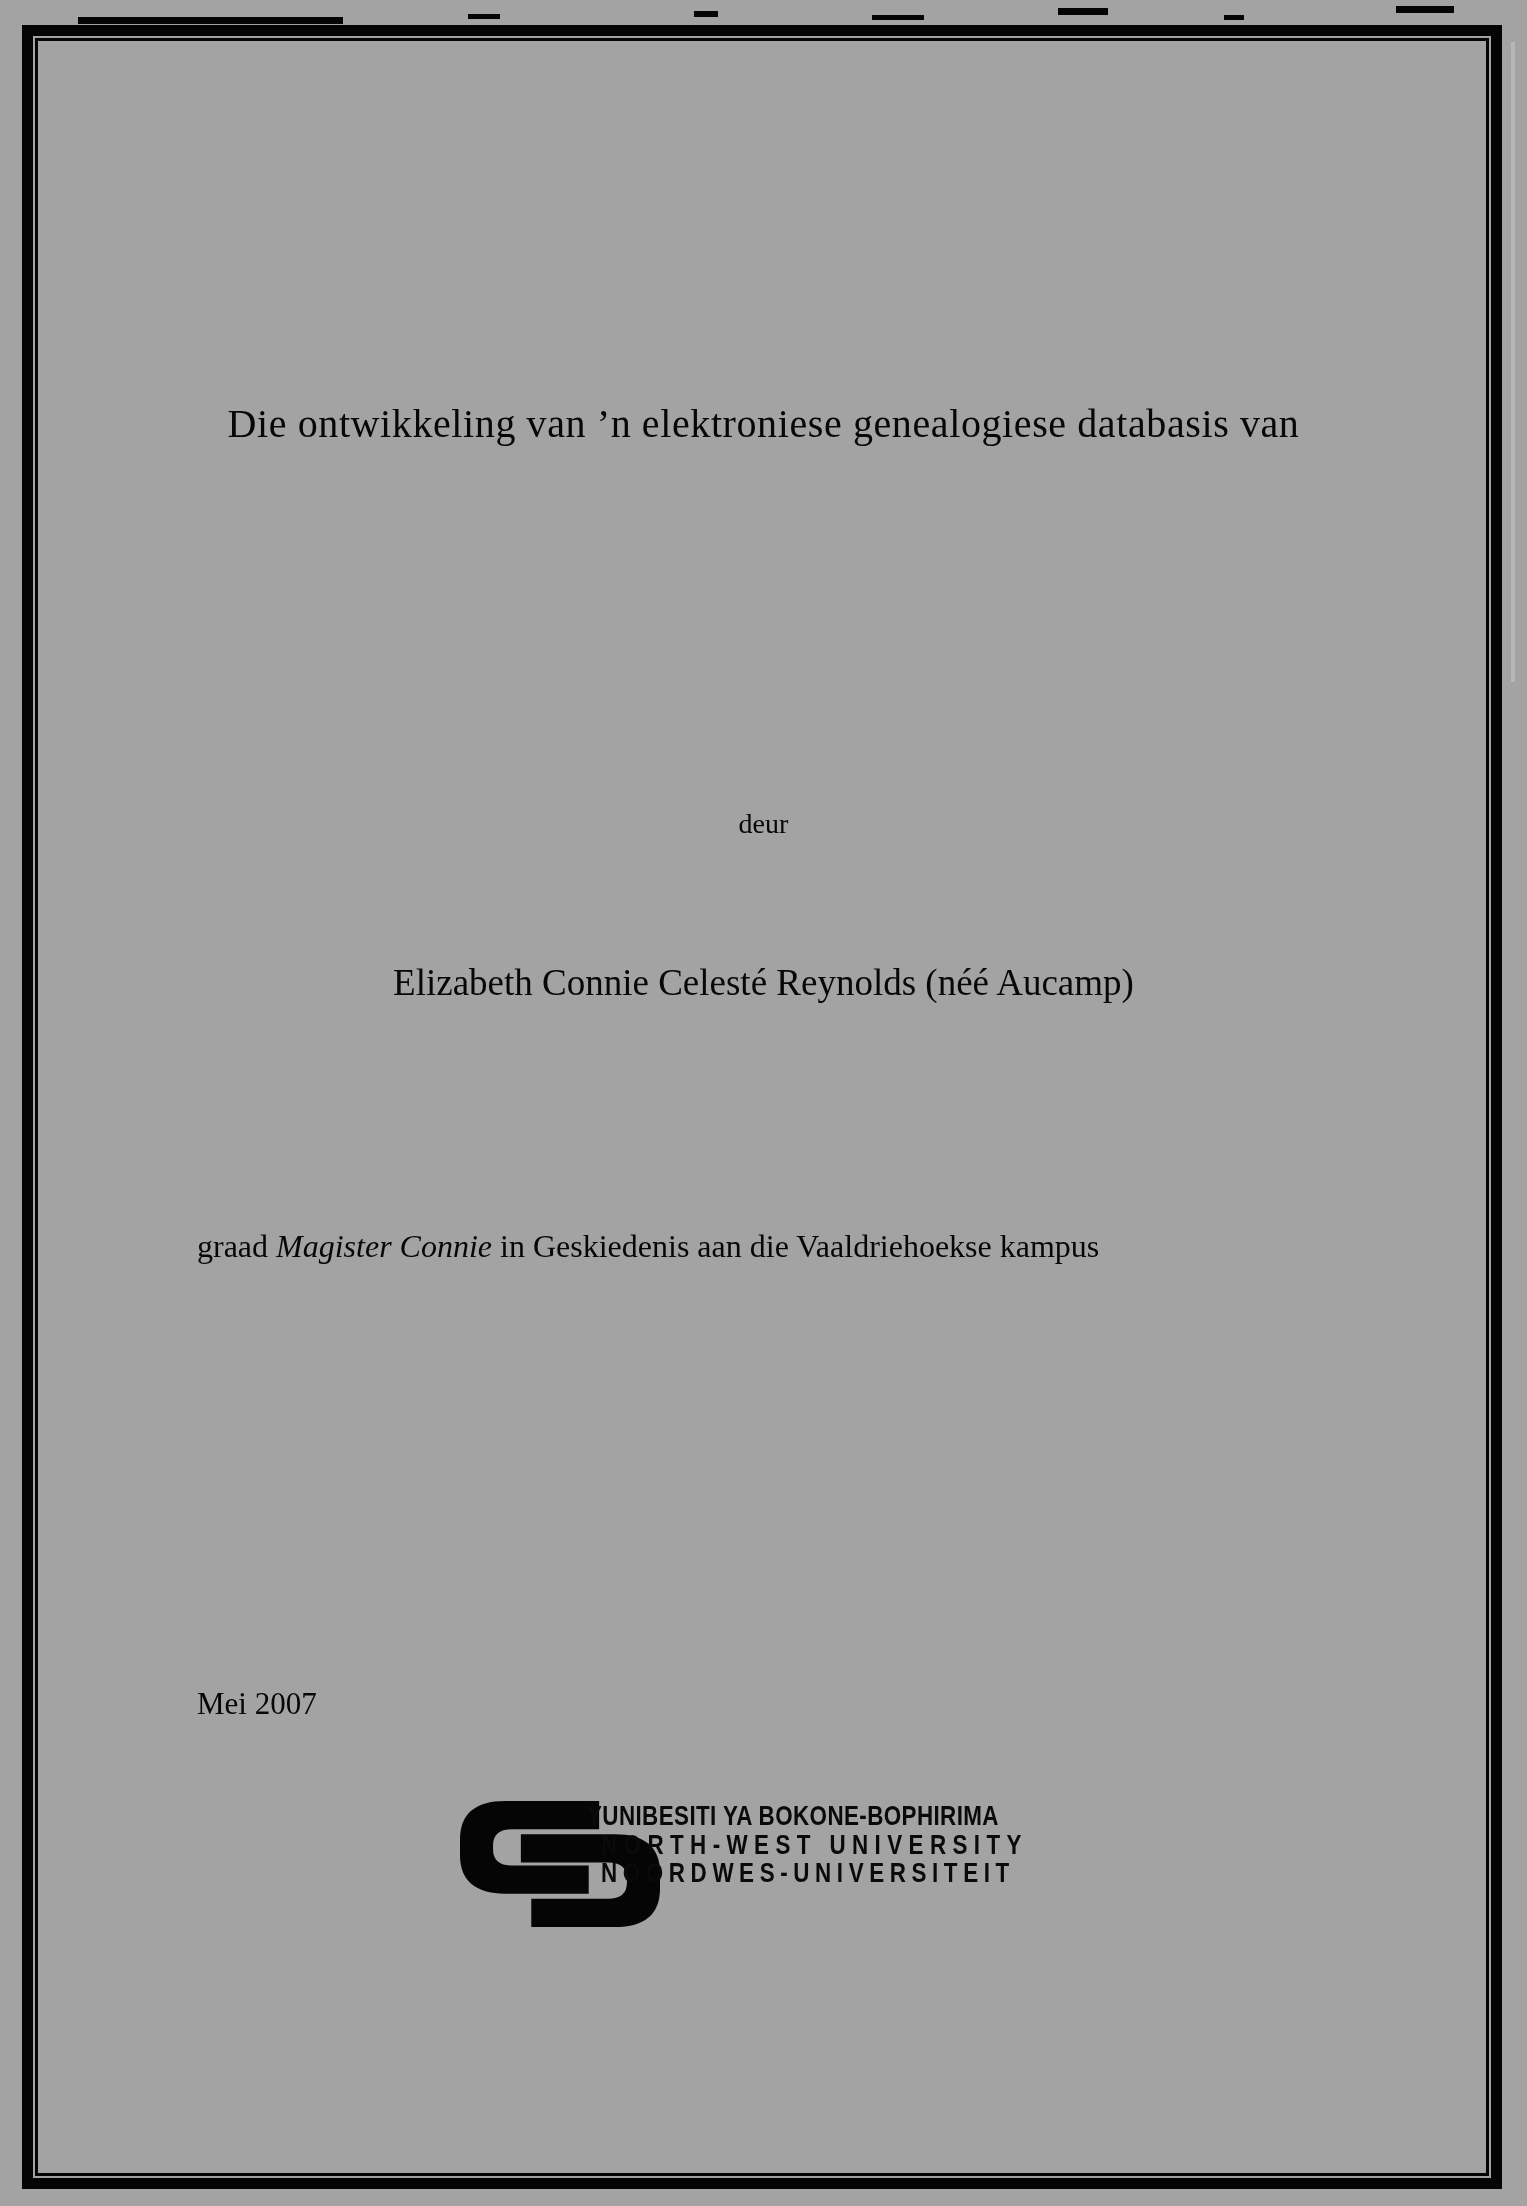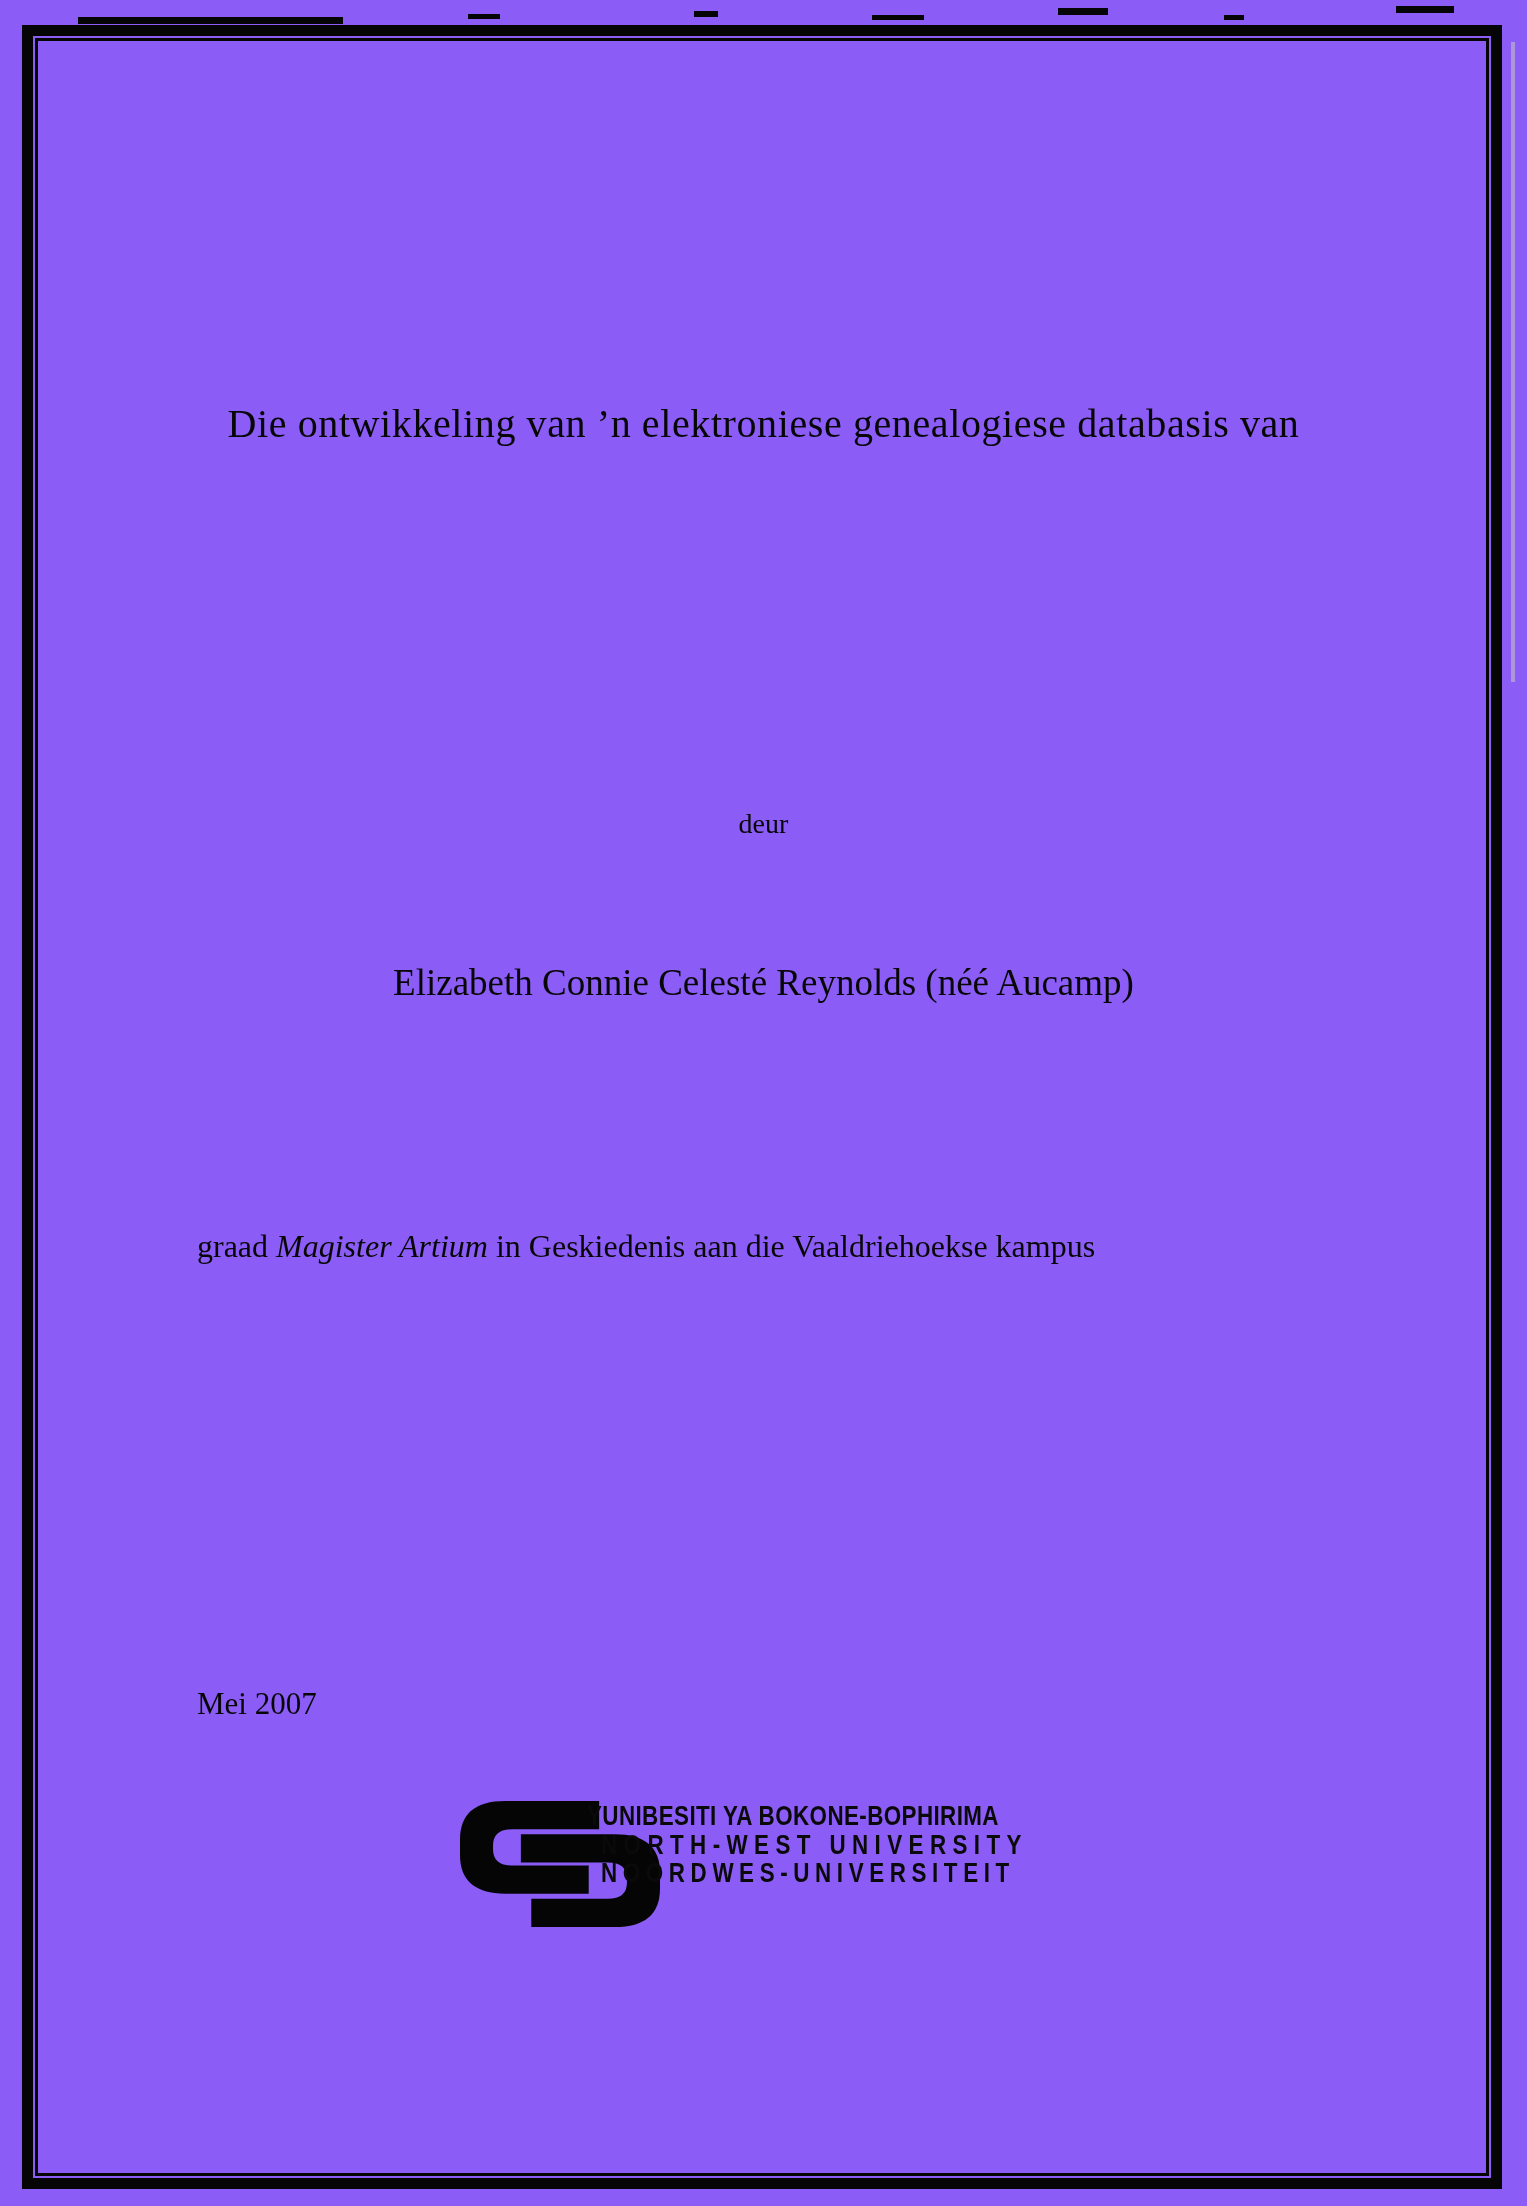--- a/index.html
+++ b/index.html
@@ -1,19 +1,19 @@
 <!DOCTYPE html>
 <html><head>
 <meta charset="utf-8">
 <style>
   html,body{margin:0;padding:0;background:#ffffff;}
   #page{
     position:relative;
     width:1527px;height:2206px;
-    background:#8b5cf6;
+    background:#a3a3a3;
     overflow:hidden;
     font-family:"Liberation Serif","DejaVu Serif",serif;
     color:#070707;
   }
   
   #frame{
     position:absolute;left:22px;top:25px;width:1480px;height:2164px;
     border:11px solid #050505;box-sizing:border-box;
   }
   #frame-inner{
@@ -62,21 +62,21 @@
     <div id="frame-inner"></div>
   </div>
 
   <div class="abs centered title-line" style="top:400px;">Die ontwikkeling van ’n elektroniese genealogiese databasis van</div>
 
   <div class="abs centered author-line" style="top:961px;">Elizabeth Connie Celesté Reynolds (néé Aucamp)</div>
 
   <div class="abs centered byline" style="top:808px;">deur</div>
 
   <div class="abs statement">
-    <div><span>graad </span><span class="it">Magister Artium</span><span> in Geskiedenis aan die Vaaldriehoekse kampus</span></div>
+    <div><span>graad </span><span class="it">Magister Connie</span><span> in Geskiedenis aan die Vaaldriehoekse kampus</span></div>
   </div>
 
   <div class="abs small-block" style="left:197px;top:1686px;">Mei 2007</div>
 
   <svg class="mark" width="200" height="126" viewBox="0 0 230 170" preserveAspectRatio="none" aria-hidden="true">
     <path fill="#050505" d="M 160 0 H 52 Q 0 0 0 52 V 73 Q 0 125 52 125 H 148 V 87 H 60 Q 38 87 38 65 V 60 Q 38 38 60 38 H 160 Z"></path>
     <path fill="#050505" d="M 70 45 H 178 Q 230 45 230 97 V 118 Q 230 170 178 170 H 82 V 132 H 170 Q 192 132 192 110 V 105 Q 192 83 170 83 H 70 Z"></path>
   </svg>
 
   <div class="abs logo-text ls1" style="left:587px;top:1800px;">YUNIBESITI YA BOKONE-BOPHIRIMA</div>

